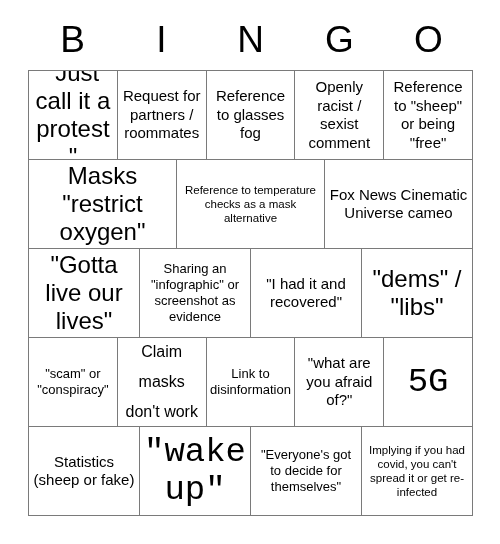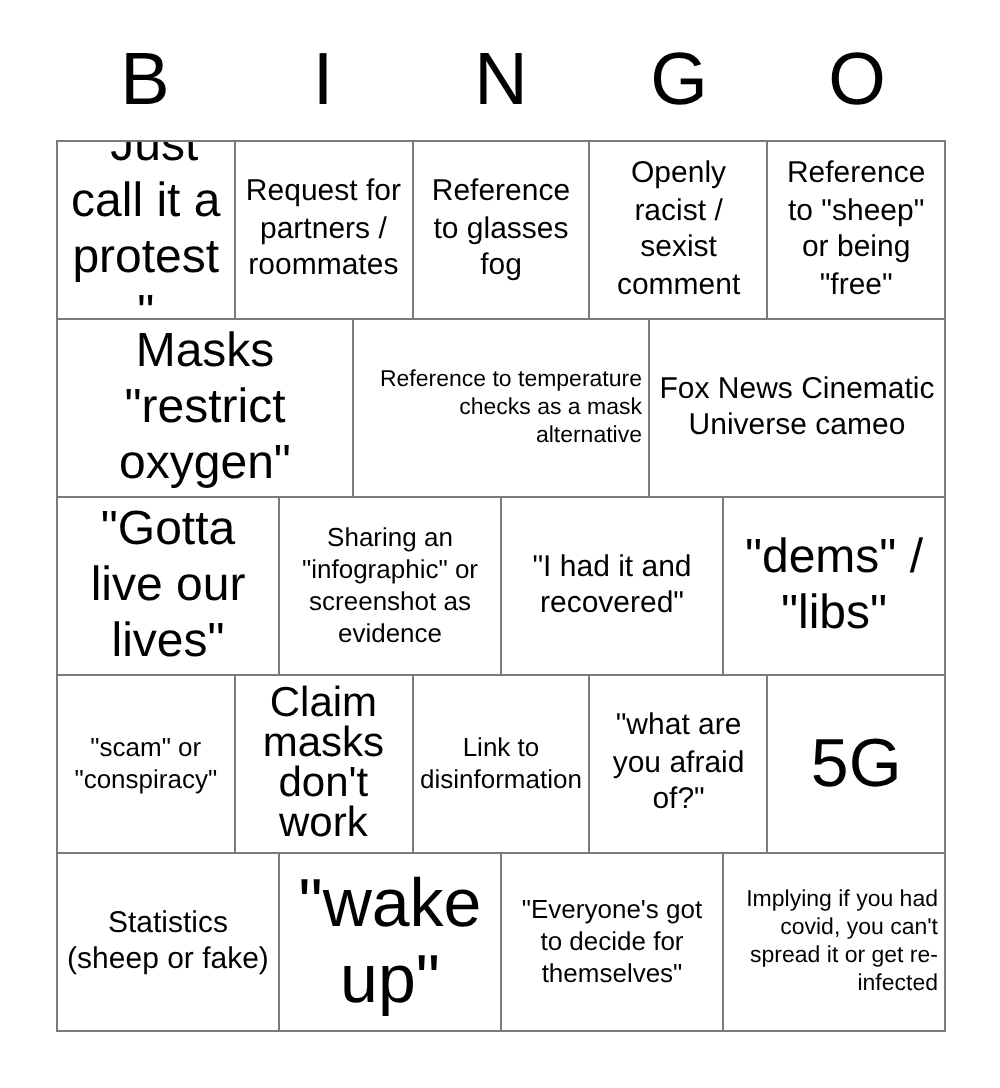--- a/index.html
+++ b/index.html
@@ -59,26 +59,26 @@
     padding: 2px 3px;
     overflow: hidden;
   }
   .cell-text {
     display: block;
     width: 100%;
     word-wrap: break-word;
     hyphens: none;
   }
   
-  .fs-xs .cell-text { font-size: 11.5px; line-height: 14px; text-align: right; }
+  .fs-xs .cell-text { font-size: 11.5px; line-height: 14px; }
   .fs-sm .cell-text { font-size: 13px;   line-height: 16px; }
   .fs-md .cell-text { font-size: 15px;   line-height: 18.5px; }
-  .fs-lg .cell-text { font-size: 21px;   line-height: 20px; }
+  .fs-lg .cell-text { font-size: 16px;   line-height: 30px; }
   .fs-xl .cell-text { font-size: 24px;   line-height: 28px; }
-  .fs-xxl .cell-text { font-size: 34px;  line-height: 38px; }
+  .fs-xxl .cell-text { font-size: 34px;  line-height: 38px; font-family: Liberation Mono, monospace; }
 </style>
 </head>
 <body>
 
 <div class="card">
 
   <div class="header-row">
     <div class="header-letter">B</div>
     <div class="header-letter">I</div>
     <div class="header-letter">N</div>

